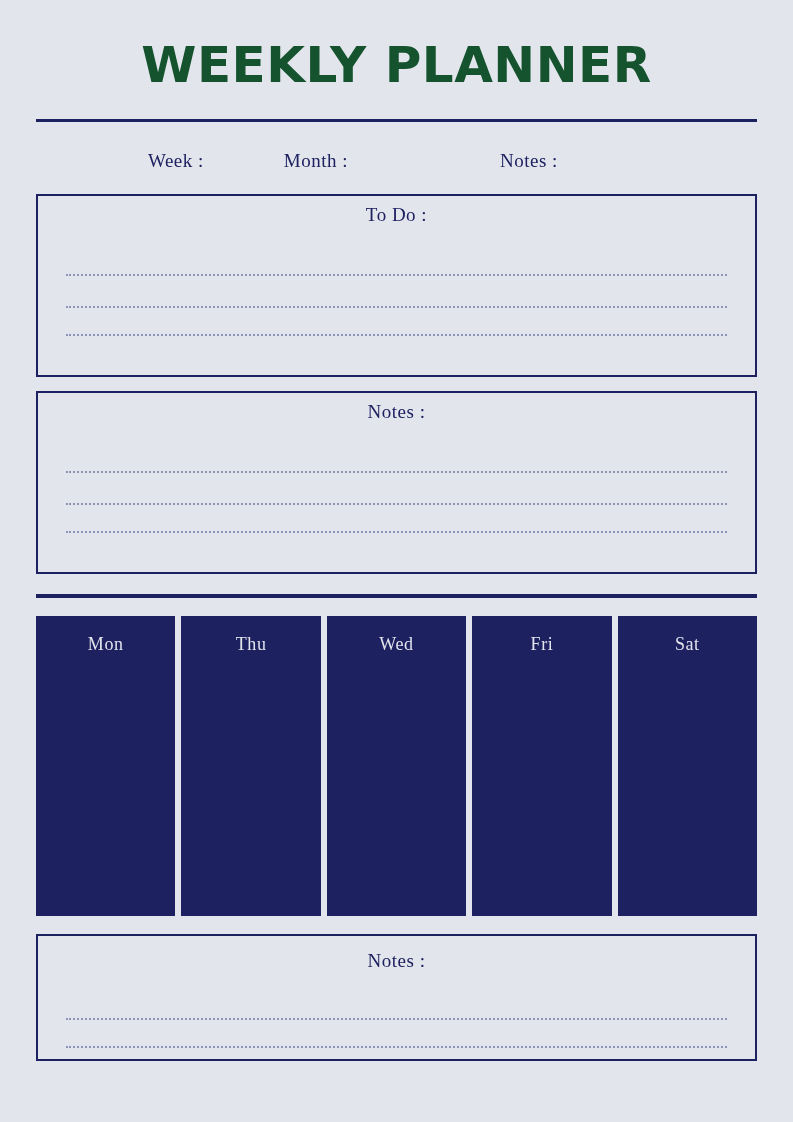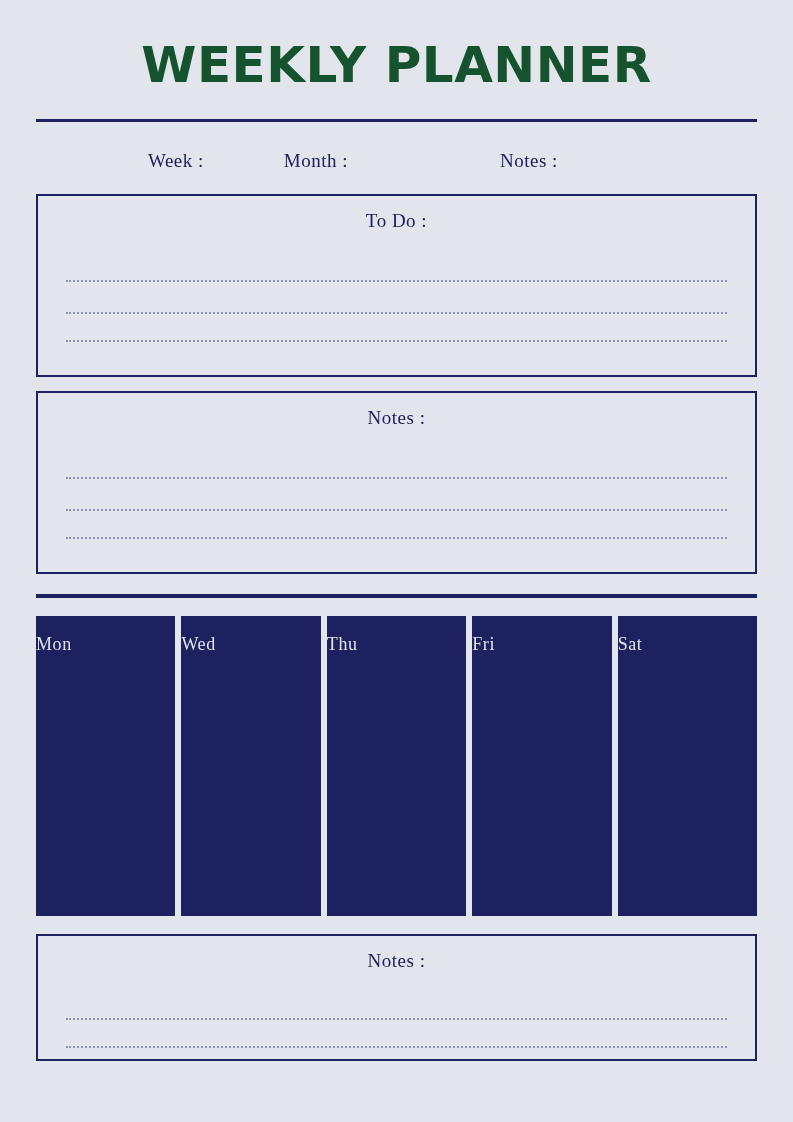--- a/index.html
+++ b/index.html
@@ -47,21 +47,21 @@
     letter-spacing: 0.5px;
   }
   .meta-week { margin-left: 106px; }
   .meta-month { margin-left: 80px; }
   .meta-year { margin-left: 152px; }
 
   .box {
     border: 2px solid #1e2160;
     box-sizing: border-box;
     margin-top: 16px;
-    padding: 14px 28px 16px 28px;
+    padding: 8px 28px 16px 28px;
   }
   .box-title {
     text-align: center;
     font-size: 19px;
     letter-spacing: 0.5px;
     margin-bottom: 18px;
   }
   .dotline {
     border-bottom: 2px dotted #8d92b8;
     height: 30px;
@@ -80,20 +80,21 @@
   .days {
     display: flex;
     margin-top: 18px;
     gap: 6px;
   }
   .day-col {
     flex: 1;
     height: 300px;
     background: #1e2160;
     color: #e2e5ec;
+    text-align: center;
     padding-top: 18px;
     box-sizing: border-box;
     font-size: 18px;
     letter-spacing: 0.6px;
   }
 
   .notes-box {
     height: 127px;
     margin-top: 18px;
     padding: 14px 28px 10px 28px;
@@ -125,22 +126,22 @@
     <div class="box-title">Notes :</div>
     <div class="dotline"></div>
     <div class="dotline"></div>
     <div class="dotline"></div>
   </div>
 
   <div class="mid-rule"></div>
 
   <div class="days">
     <div class="day-col">Mon</div>
+    <div class="day-col">Thu</div>
     <div class="day-col">Wed</div>
-    <div class="day-col">Thu</div>
     <div class="day-col">Fri</div>
     <div class="day-col">Sat</div>
   </div>
 
   <div class="box notes-box">
     <div class="box-title">Notes :</div>
     <div class="dotline"></div>
     <div class="dotline"></div>
   </div>
 

